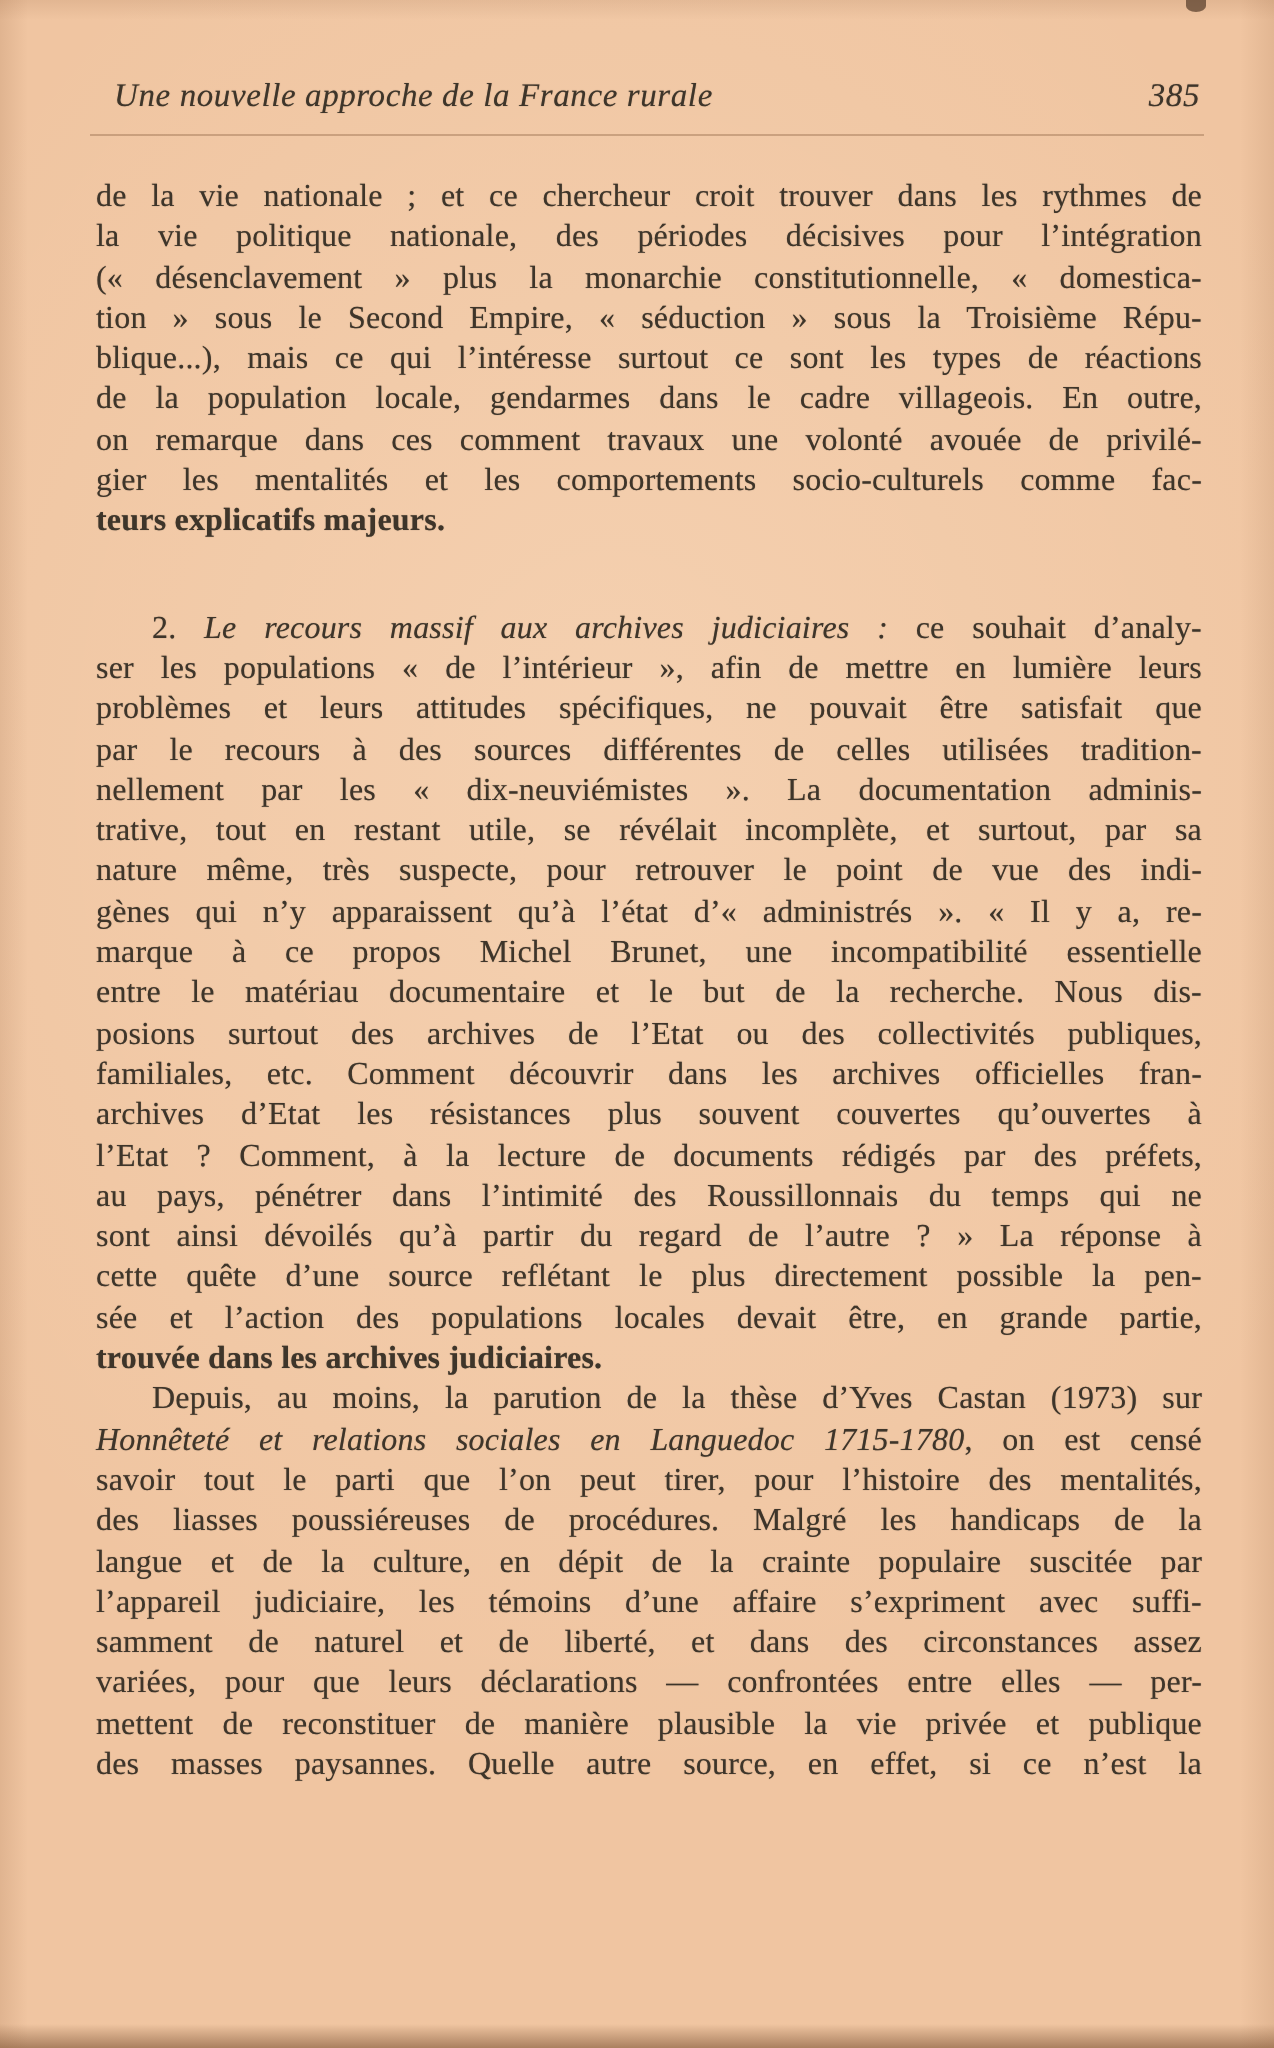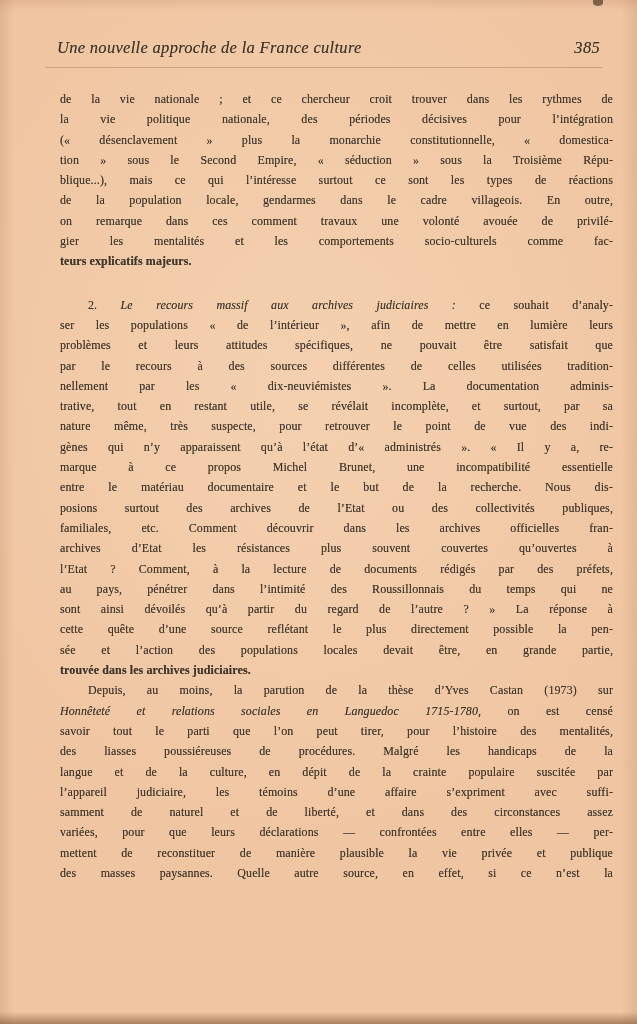--- a/index.html
+++ b/index.html
@@ -53,46 +53,46 @@
   }
   .header-rule {
     position: absolute;
     left: 45px; top: 67px;
     width: 557px; height: 1px;
     background: var(--rule);
     opacity: 0.55;
   }
   .text-block {
     position: absolute;
-    left: 60px; top: 89px;
+    left: 48px; top: 89px;
     width: 553px;
-    font-size: 12px;
+    font-size: 16px;
     line-height: 20.3px;
     letter-spacing: 0.1px;
     text-shadow: 0 0 0.5px rgba(62,53,42,0.55);
   }
   .paragraph { margin: 0; }
-  .paragraph.gap-before { margin-top: 23px; }
+  .paragraph.gap-before { margin-top: 33px; }
   .line {
     text-align: justify;
     text-align-last: justify;
     white-space: normal;
   }
   .line.last { text-align-last: left; font-weight: bold; }
   .line.indent { padding-left: 28px; }
   .italic { font-style: italic; }
 </style>
 </head>
 <body>
 
 <div class="page">
   <div class="speck"></div>
 
   <div class="running-head">
-    <span class="running-title">Une nouvelle approche de la France culture</span>
+    <span class="running-title">Une nouvelle approche de la France rurale</span>
     <span class="page-number">385</span>
   </div>
 
   <div class="header-rule"></div>
 
   <div class="text-block">
       <div class="paragraph">
         <div class="line"><span>de la vie nationale ; et ce chercheur croit trouver dans les rythmes de</span></div>
         <div class="line"><span>la vie politique nationale, des périodes décisives pour l’intégration</span></div>
         <div class="line"><span>(« désenclavement » plus la monarchie constitutionnelle, « domestica-</span></div>

